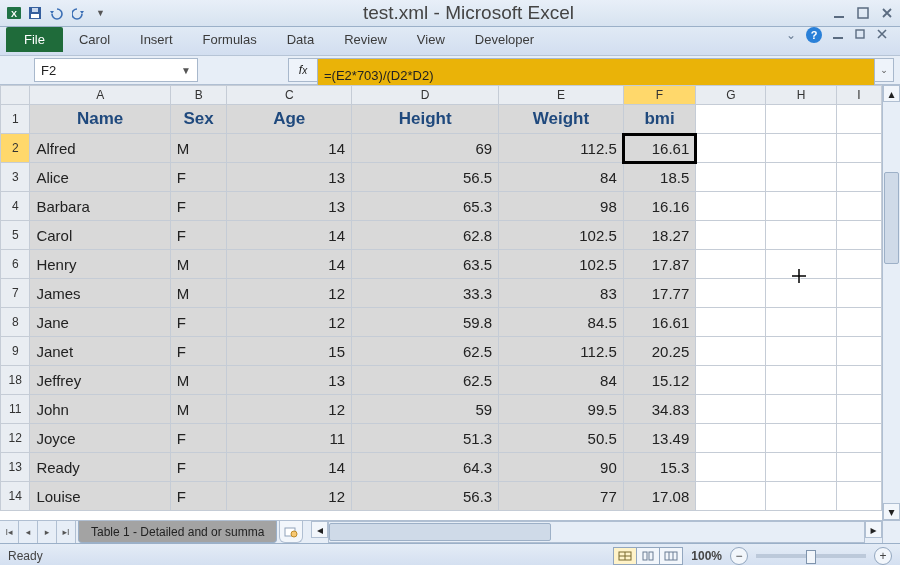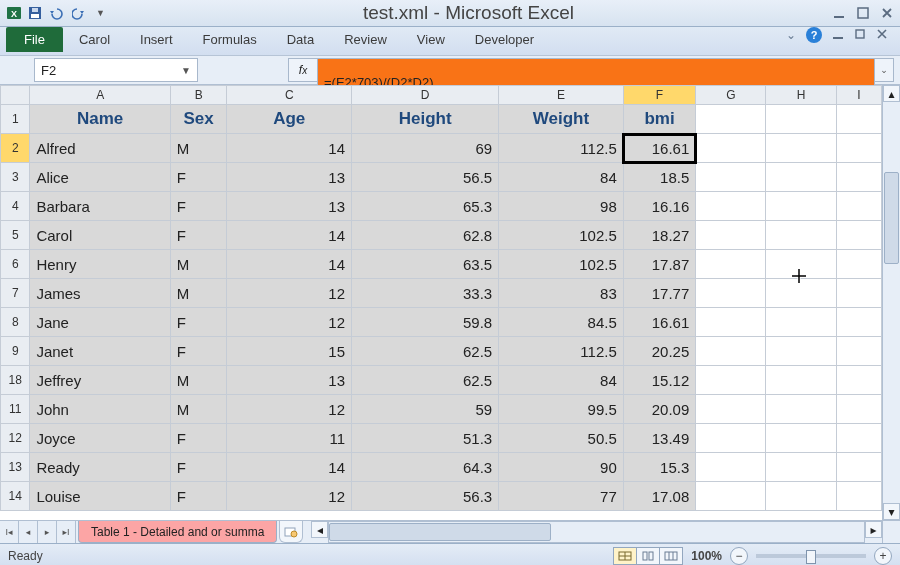--- a/index.html
+++ b/index.html
@@ -55,22 +55,22 @@
   justify-content:space-between;
 }
 .namebox .dd { color:#555; font-size:10px; }
 .fx-gap { width: 90px; }
 .fxlabel {
   width:28px; display:flex; align-items:center; justify-content:center;
   border:1px solid #a8b8cc; border-right:none; background:#eef3fa;
   font-style:italic; font-size:12px;
 }
 .formula {
-  flex:1; background:#f97316; border:1px solid #a8b8cc;
-  display:flex; padding:16px 6px; font-size:13px;
+  flex:1; background:#eab308; border:1px solid #a8b8cc;
+  display:flex; align-items:center; padding:16px 6px; font-size:13px;
 }
 .fx-expand { width:18px; display:flex;align-items:center;justify-content:center;
   border:1px solid #a8b8cc; border-left:none; background:#eef3fa;}
 
 .sheet-wrap { position:relative; height: 435px; background:#fff; display:flex; }
 .sheet { flex:1; overflow:hidden; position:relative; }
 table { border-collapse:collapse; table-layout:fixed; width:100%; }
 .colhead th, .rowhead {
   background:#e9edf2; font-weight:normal; font-size:12px; color:#333;
   border:1px solid #c5ccd6; text-align:center; padding:0;
@@ -111,21 +111,21 @@
 .sheetbar {
   height:22px; background:#e7eef7; border-top:1px solid #b0bfd2;
   display:flex; align-items:stretch;
 }
 .navbtns { display:flex; }
 .navbtns .nb {
   width:18px; display:flex;align-items:center;justify-content:center;
   border-right:1px solid #b0bfd2; font-size:9px; color:#555; cursor:pointer;
 }
 .sheettab {
-  background:#fca5a5; border:1px solid #9bb0c8; border-top:none;
+  background:#a3a3a3; border:1px solid #9bb0c8; border-top:none;
   padding:2px 12px; font-size:12px; display:flex; align-items:center;
   border-radius:0 0 4px 4px; margin-left:2px;
 }
 .sheettab-add {
   width:22px; display:flex;align-items:center;justify-content:center;
   border:1px solid #b0bfd2; border-top:none; margin-left:2px;
   border-radius:0 0 6px 6px; background:#f2f6fb;
 }
 .hscroll { flex:1; display:flex; align-items:stretch; margin-left:8px;}
 .hscroll .track { flex:1; background:#e7eef7; position:relative; border:1px solid #b0bfd2;}
@@ -398,21 +398,21 @@
             <td class="empty"></td>
             <td class="empty"></td>
           </tr>
           <tr>
             <th class="rowhead">11</th>
             <td class="">John</td>
             <td class="">M</td>
             <td class="num">12</td>
             <td class="num">59</td>
             <td class="num">99.5</td>
-            <td class="num">20.09</td>
+            <td class="num">34.83</td>
             <td class="empty"></td>
             <td class="empty"></td>
             <td class="empty"></td>
           </tr>
           <tr>
             <th class="rowhead">12</th>
             <td class="">Joyce</td>
             <td class="">F</td>
             <td class="num">11</td>
             <td class="num">51.3</td>

